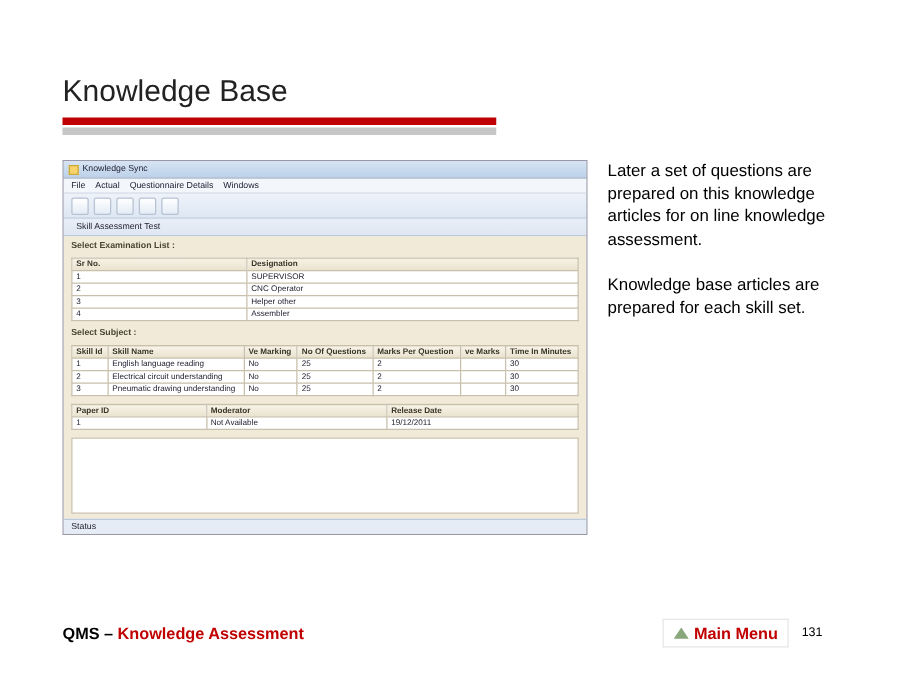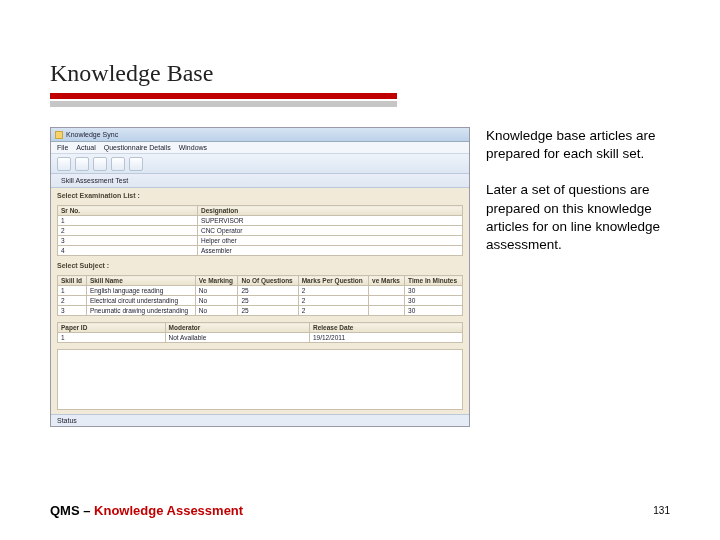--- a/index.html
+++ b/index.html
@@ -8,21 +8,21 @@
     width: 720px;
     height: 540px;
     background: #fff;
     font-family: Verdana, Geneva, sans-serif;
     position: relative;
   }
   .slide {
     padding: 60px 50px 0 50px;
   }
   .title {
-    font-family: Liberation Serif, serif;
+    font-family: Liberation Sans, sans-serif;
     font-size: 24px;
     font-weight: normal;
     color: #222;
     margin: 0 0 6px 0;
   }
   .title-underline {
     height: 6px;
     background: #c00000;
     width: 56%;
     box-shadow: 0 8px 0 0 #c6c6c6;
@@ -131,21 +131,21 @@
   }
   .side-text {
     flex: 1;
     font-size: 13.5px;
     color: #000;
     line-height: 1.35;
   }
   .side-text p { margin: 0 0 18px 0; }
   .footer {
     position: absolute;
-    left: 50px; right: 50px; bottom: 22px;
+    left: 50px; right: 62px; bottom: 22px;
     display: flex;
     align-items: center;
     justify-content: space-between;
     font-size: 13px;
   }
   .footer-left {
     color: #c00000;
     font-weight: bold;
   }
   .footer-left .black { color: #000; }
@@ -288,26 +288,30 @@
           </table>
 
         <div class="blank-panel"></div>
       </div>
       <div class="shot-status">
         <span>Status</span>
       </div>
     </div>
 
     <div class="side-text">
+      <p>Later a set of questions are prepared on this knowledge articles for on line knowledge assessment.</p>
       <p>Knowledge base articles are prepared for each skill set.</p>
-      <p>Later a set of questions are prepared on this knowledge articles for on line knowledge assessment.</p>
     </div>
   </div>
 </div>
 
 <div class="footer">
   <div class="footer-left">
     <span class="black">QMS – </span><span>Knowledge Assessment</span>
   </div>
   <div class="footer-right">
+    <span class="main-menu-btn">
+      <span class="arrow"></span>
+      <span>Main Menu</span>
+    </span>
     <span class="pagenum">131</span>
   </div>
 </div>
 
 </body></html>

